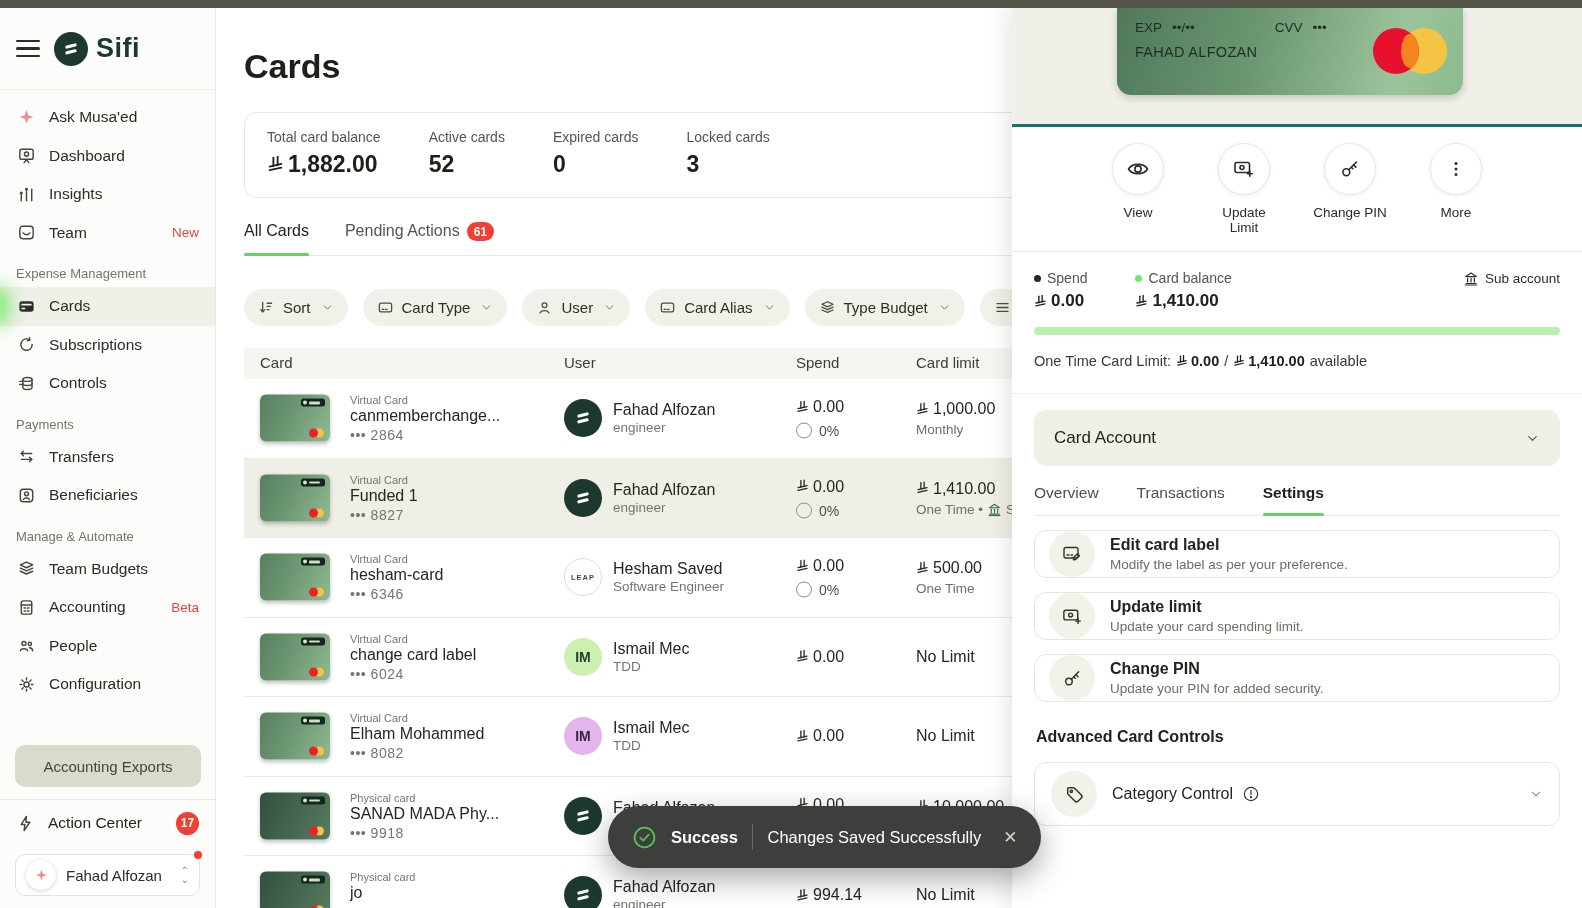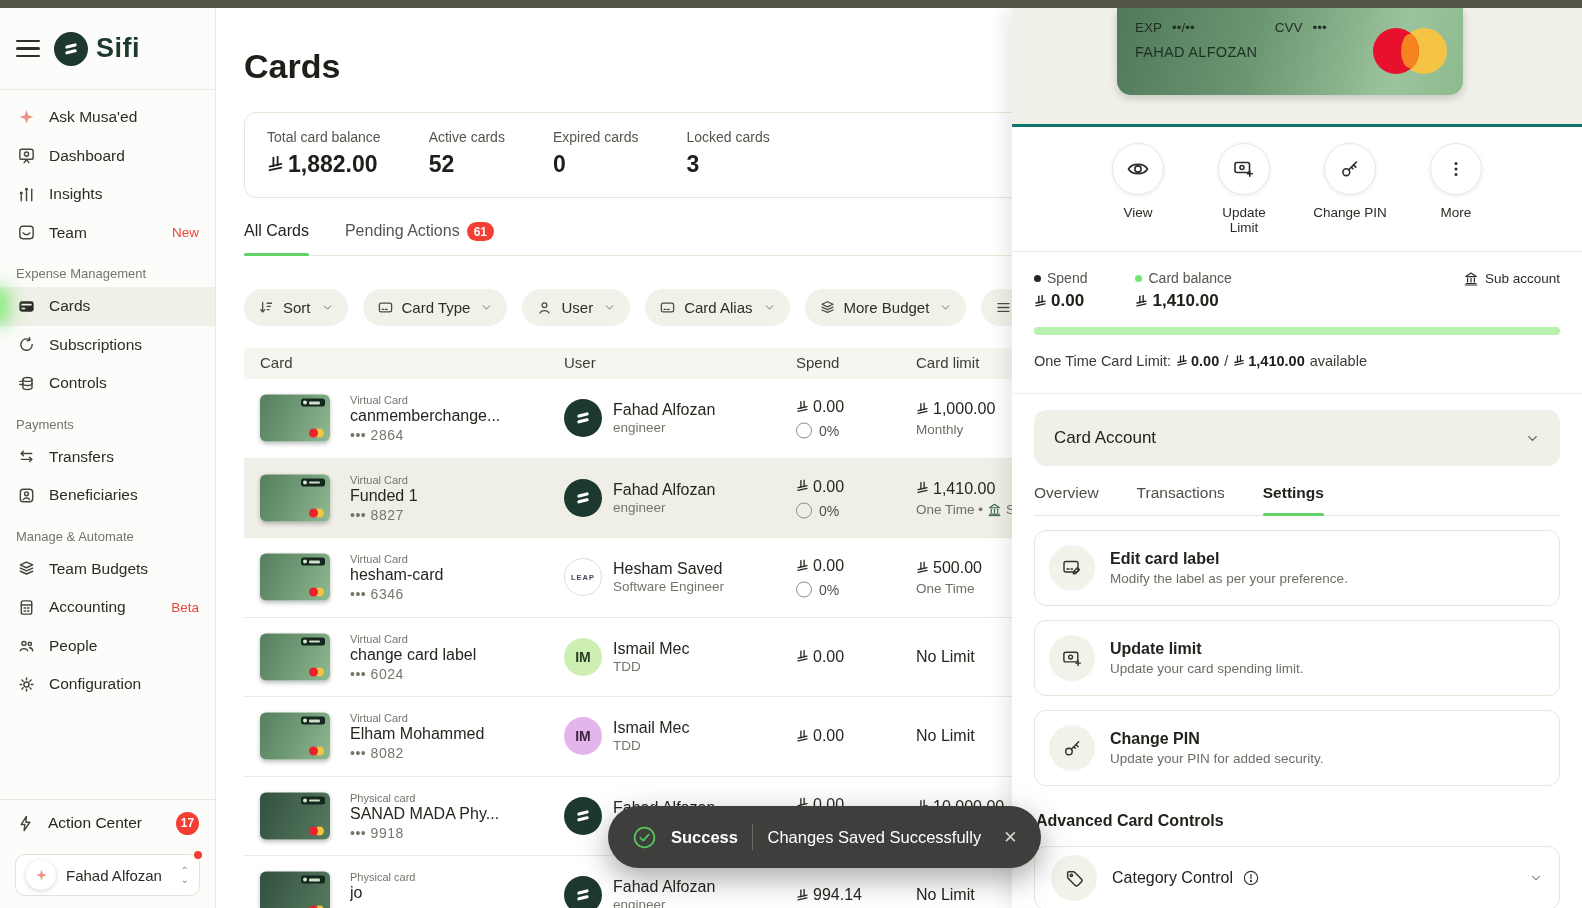--- a/index.html
+++ b/index.html
@@ -126,21 +126,21 @@
   .progress{margin:16px 22px 0;height:8px;border-radius:4px;background:#b9f0ae;}
   .limit-line{margin:18px 22px 0;display:flex;align-items:center;gap:5px;font-size:14.5px;color:#3a3a33;flex-wrap:nowrap;}
   .limit-line b{font-weight:700;color:#20201a;display:flex;align-items:center;gap:3px;}
   .dr-thin-div{margin-top:24px;border-top:1px solid #f0efe5;}
   .acct-box{margin:16px 22px 0;height:56px;background:#f1f0e8;border-radius:12px;display:flex;align-items:center;
     justify-content:space-between;padding:0 20px;font-size:17px;color:#23231e;font-weight:500;cursor:pointer;}
   .dr-tabs{margin:18px 22px 0;display:flex;gap:38px;border-bottom:1px solid #e9e8db;}
   .dr-tab{position:relative;font-size:15.5px;color:#4f4f48;padding-bottom:13px;cursor:pointer;}
   .dr-tab.active{color:#23231e;font-weight:600;}
   .dr-tab.active::after{content:"";position:absolute;left:0;bottom:-1px;height:3px;width:100%;background:#62d366;border-radius:2px;}
-  .set-card{margin:14px 22px 0;height:76px;border:1px solid #e7e5d8;border-radius:12px;display:flex;align-items:center;
+  .set-card{margin:14px 22px 0;height:48px;border:1px solid #e7e5d8;border-radius:12px;display:flex;align-items:center;
     gap:15px;padding:0 14px;cursor:pointer;background:#fff;}
   .set-card:first-of-type{margin-top:24px;}
   .set-icon{width:46px;height:46px;border-radius:50%;background:#f3f2ea;display:flex;align-items:center;justify-content:center;color:#33332c;flex:0 0 46px;}
   .set-title{font-size:16px;font-weight:600;color:#23231e;}
   .set-desc{font-size:13.5px;color:#6d6d64;margin-top:3px;}
   .adv-title{margin:26px 24px 0;font-size:16px;font-weight:600;color:#23231e;}
   .cat-card{margin:16px 22px 0;height:64px;border:1px solid #e7e5d8;border-radius:12px;display:flex;align-items:center;
     gap:15px;padding:0 16px;cursor:pointer;}
   .cat-label{display:flex;align-items:center;gap:9px;font-size:16px;color:#23231e;}
   .cat-chev{margin-left:auto;color:#6f6f66;}
@@ -335,20 +335,21 @@
             <path d="M13.5 13.5 14.8 14.8"></path>
             <path d="M14.8 5.2 13.5 6.5"></path>
             <path d="M6.5 13.5 5.2 14.8"></path>
           </svg>
       </span>
       <span>Configuration</span>
     </div>
   </div>
 
   <div class="side-bottom">
+    <button class="exports-btn">Accounting Exports</button>
     <div class="side-div"></div>
     <div class="action-row">
       <span class="nicon">
         <svg class="stroke" viewBox="0 0 20 20" width="19" height="19" color="#45453e">
             <path d="M11 2.5 5.5 11 H9.3 L8.6 17.5 14.5 8.7 H10.4Z"></path>
           </svg>
       </span>
       <span>Action Center</span>
       <span class="count-badge">17</span>
     </div>
@@ -462,21 +463,21 @@
       <svg class="stroke chev" viewBox="0 0 20 20" width="13" height="13">
           <path d="M5 7.5 10 12.5 15 7.5"></path>
         </svg>
     </div>
     <div class="chip">
       <svg class="stroke" viewBox="0 0 20 20" width="17" height="17" color="#4c4c45">
           <path d="M10 3.2 16.5 6.2 10 9.2 3.5 6.2Z"></path>
           <path d="M16.5 9.6 10 12.5 3.5 9.6"></path>
           <path d="M16.5 12.9 10 15.8 3.5 12.9"></path>
         </svg>
-      <span>More Budget</span>
+      <span>Type Budget</span>
       <svg class="stroke chev" viewBox="0 0 20 20" width="13" height="13">
           <path d="M5 7.5 10 12.5 15 7.5"></path>
         </svg>
     </div>
     <div class="chip">
       <svg class="stroke" viewBox="0 0 20 20" width="17" height="17" color="#4c4c45">
           <path d="M3.5 5.5 H16.5"></path>
           <path d="M3.5 10 H16.5"></path>
           <path d="M3.5 14.5 H16.5"></path>
         </svg>

